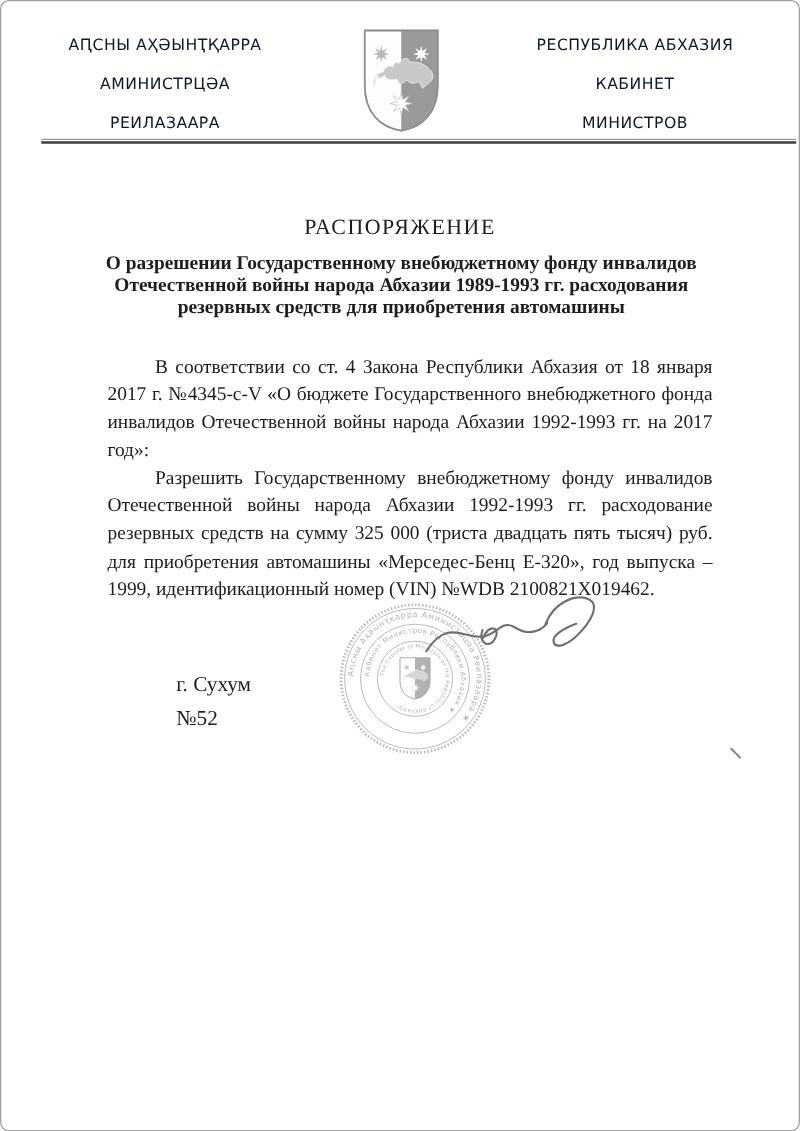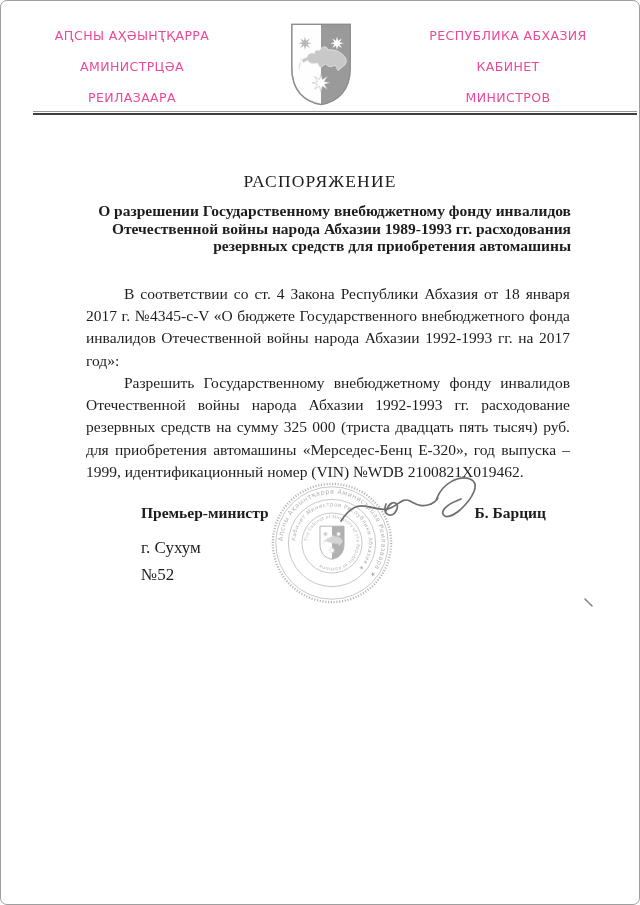--- a/index.html
+++ b/index.html
@@ -12,38 +12,38 @@
     border-radius:7px;
     overflow:hidden;
     font-family:"Liberation Serif","DejaVu Serif",serif;
     color:#1d1d1d;
   }
   
   .hdr-block{
     position:absolute;top:28px;width:206px;
     text-align:center;
     font-family:"DejaVu Sans","Liberation Sans",sans-serif;
-    font-size:12.5px;letter-spacing:.4px;color:#ec4899;
+    font-size:12.5px;letter-spacing:.4px;color:#0f172a;
   }
   .hdr-left{left:28px;}
   .hdr-right{right:28px;}
   .hdr-line{line-height:13px;margin-bottom:18px;white-space:nowrap;}
   .emblem{position:absolute;left:287px;top:18px;width:66px;height:90px;}
   
   .rule{position:absolute;top:110px;left:32px;width:604px;}
   .rule-thin{height:1px;background:#9a9a9a;}
   .rule-thick{height:2px;background:#3f3f3f;margin-top:1px;}
   
   .doc-title{
     position:absolute;top:170px;left:0;width:100%;
     text-align:center;font-weight:normal;font-size:17.5px;letter-spacing:1.2px;
   }
   .doc-subject{
     position:absolute;top:201px;left:70px;width:500px;
-    text-align:right;font-weight:bold;font-size:15.5px;line-height:17.5px;
+    text-align:center;font-weight:bold;font-size:15.5px;line-height:17.5px;
   }
   
   .para{
     position:absolute;left:85px;width:484px;margin:0;
     font-size:15.5px;line-height:22.2px;
     text-align:justify;text-indent:38px;
   }
   .para-1{top:282px;}
   .para-2{top:371px;}
   
@@ -111,24 +111,20 @@
 
   <div class="doc-subject">
     <div>О разрешении Государственному внебюджетному фонду инвалидов</div>
     <div>Отечественной войны народа Абхазии 1989-1993 гг. расходования</div>
     <div>резервных средств для приобретения автомашины</div>
   </div>
 
   <p class="para para-1">В соответствии со ст. 4 Закона Республики Абхазия от 18 января 2017 г. №4345-с-V «О бюджете Государственного внебюджетного фонда инвалидов Отечественной войны народа Абхазии 1992-1993 гг. на 2017 год»:</p>
   <p class="para para-2">Разрешить Государственному внебюджетному фонду инвалидов Отечественной войны народа Абхазии 1992-1993 гг. расходование резервных средств на сумму 325 000 (триста двадцать пять тысяч) руб. для приобретения автомашины «Мерседес-Бенц Е-320», год выпуска – 1999, идентификационный номер (VIN) №WDB 2100821X019462.</p>
 
-  <div class="sig-row">
-    <span>Премьер-министр</span>
-    <span>Б. Барциц</span>
-  </div>
 
   <div class="footer-lines">
     <div>г. Сухум</div>
     <div>№52</div>
   </div>
 
   <svg class="stamp" viewBox="0 0 130 130">
     <g fill="none" stroke="#ababab">
       <circle cx="65" cy="65" r="61" stroke-width="2.4" stroke-dasharray="1.2,1.7"></circle>
       <circle cx="65" cy="65" r="58" stroke-width="0.8"></circle>

